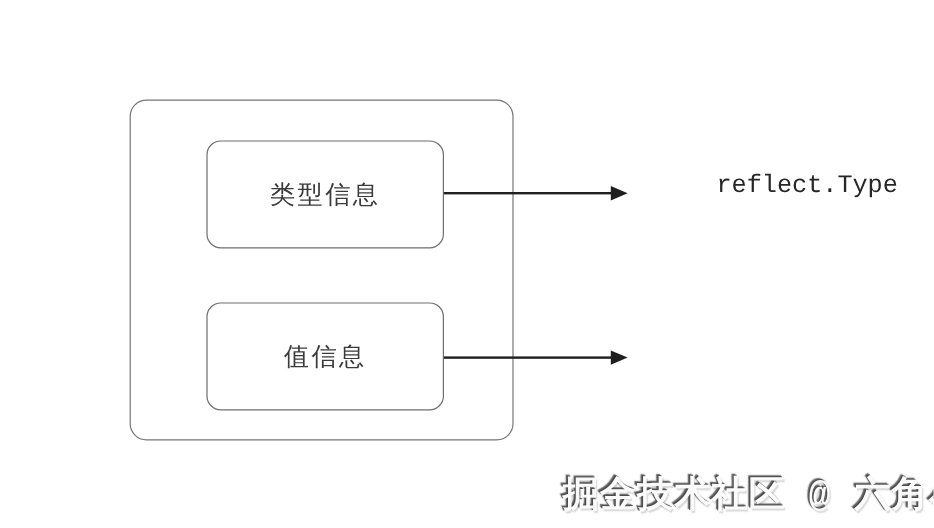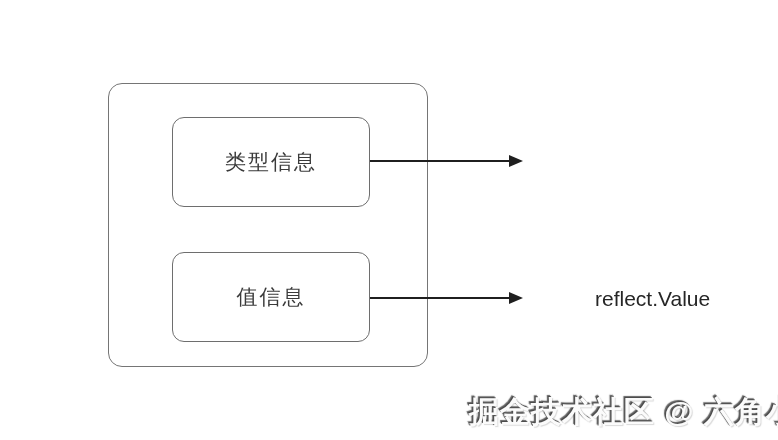--- a/index.html
+++ b/index.html
@@ -6,21 +6,21 @@
     margin: 0;
     padding: 0;
     background: #ffffff;
   }
   .stage {
     position: relative;
     width: 778px;
     height: 440px;
     background: #ffffff;
     overflow: hidden;
-    font-family: Liberation Sans, sans-serif;
+    font-family: Liberation Mono, monospace;
   }
   .outer-box {
     position: absolute;
     left: 108px;
     top: 83px;
     width: 320px;
     height: 284px;
     border: 1.5px solid #757575;
     border-radius: 14px;
     background: #ffffff;
@@ -103,18 +103,18 @@
   <div class="node-box value">
     <span class="node-label">值信息</span>
   </div>
 
   <div class="arrow-line type"></div>
   <div class="arrow-head type"></div>
 
   <div class="arrow-line value"></div>
   <div class="arrow-head value"></div>
 
+  <div class="api-label type">reflect.Type</div>
 
-  <div class="api-label value">reflect.Value</div>
 
   <div class="watermark">掘金技术社区 @ 六角小研</div>
 
 </div>
 
 </body></html>

